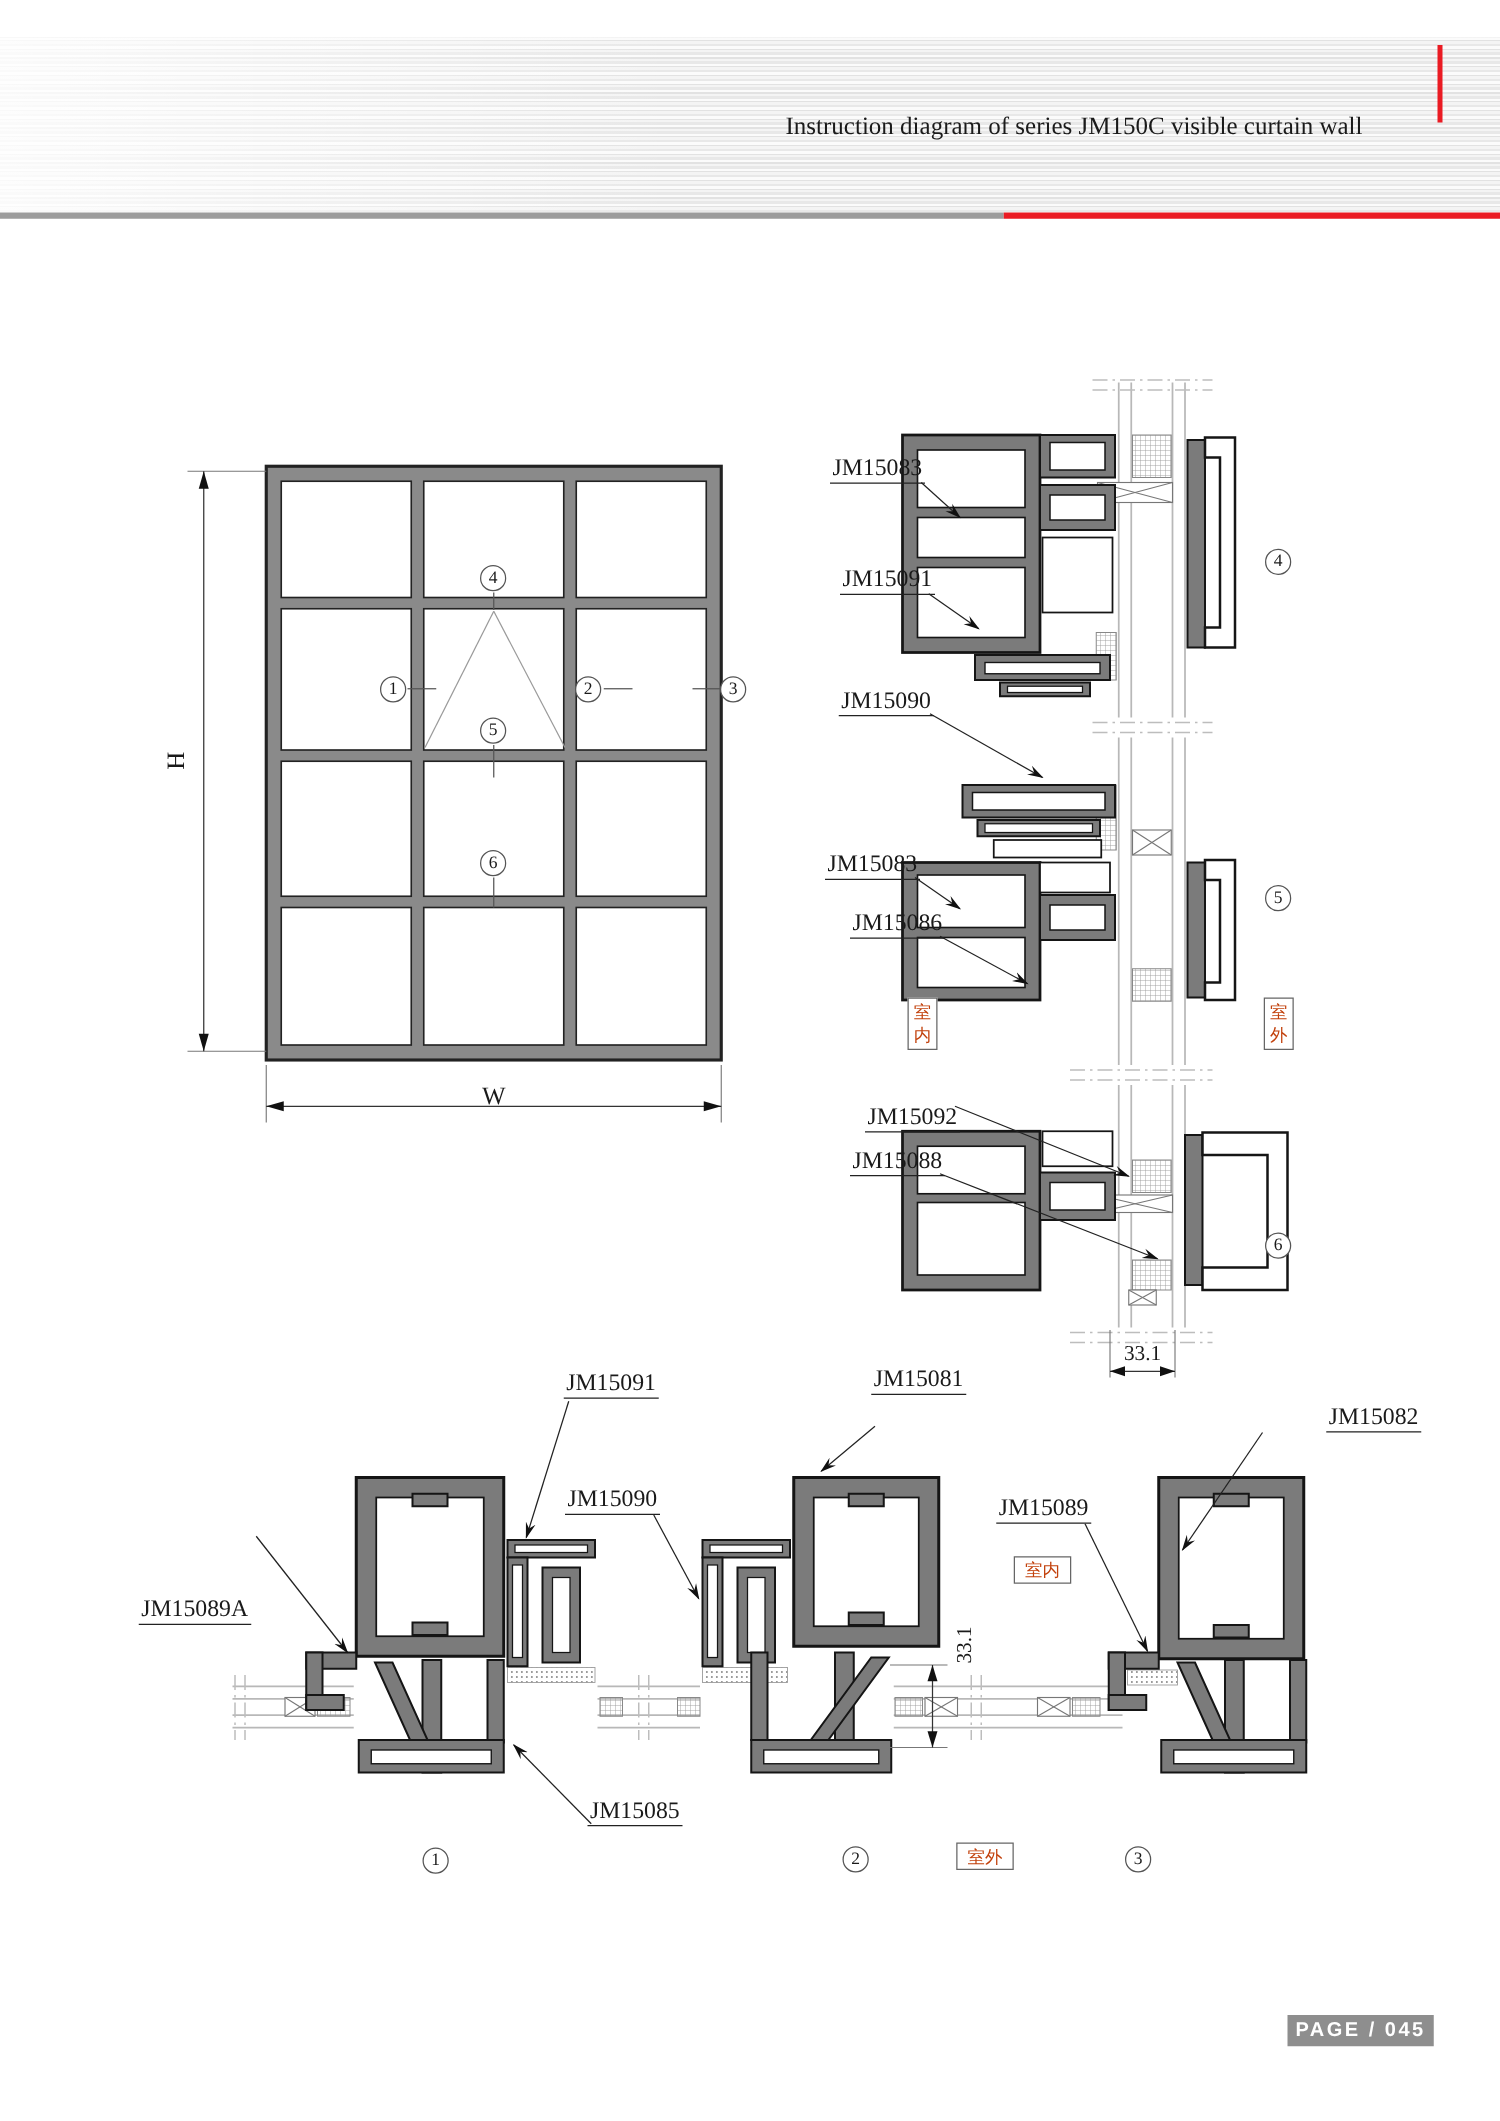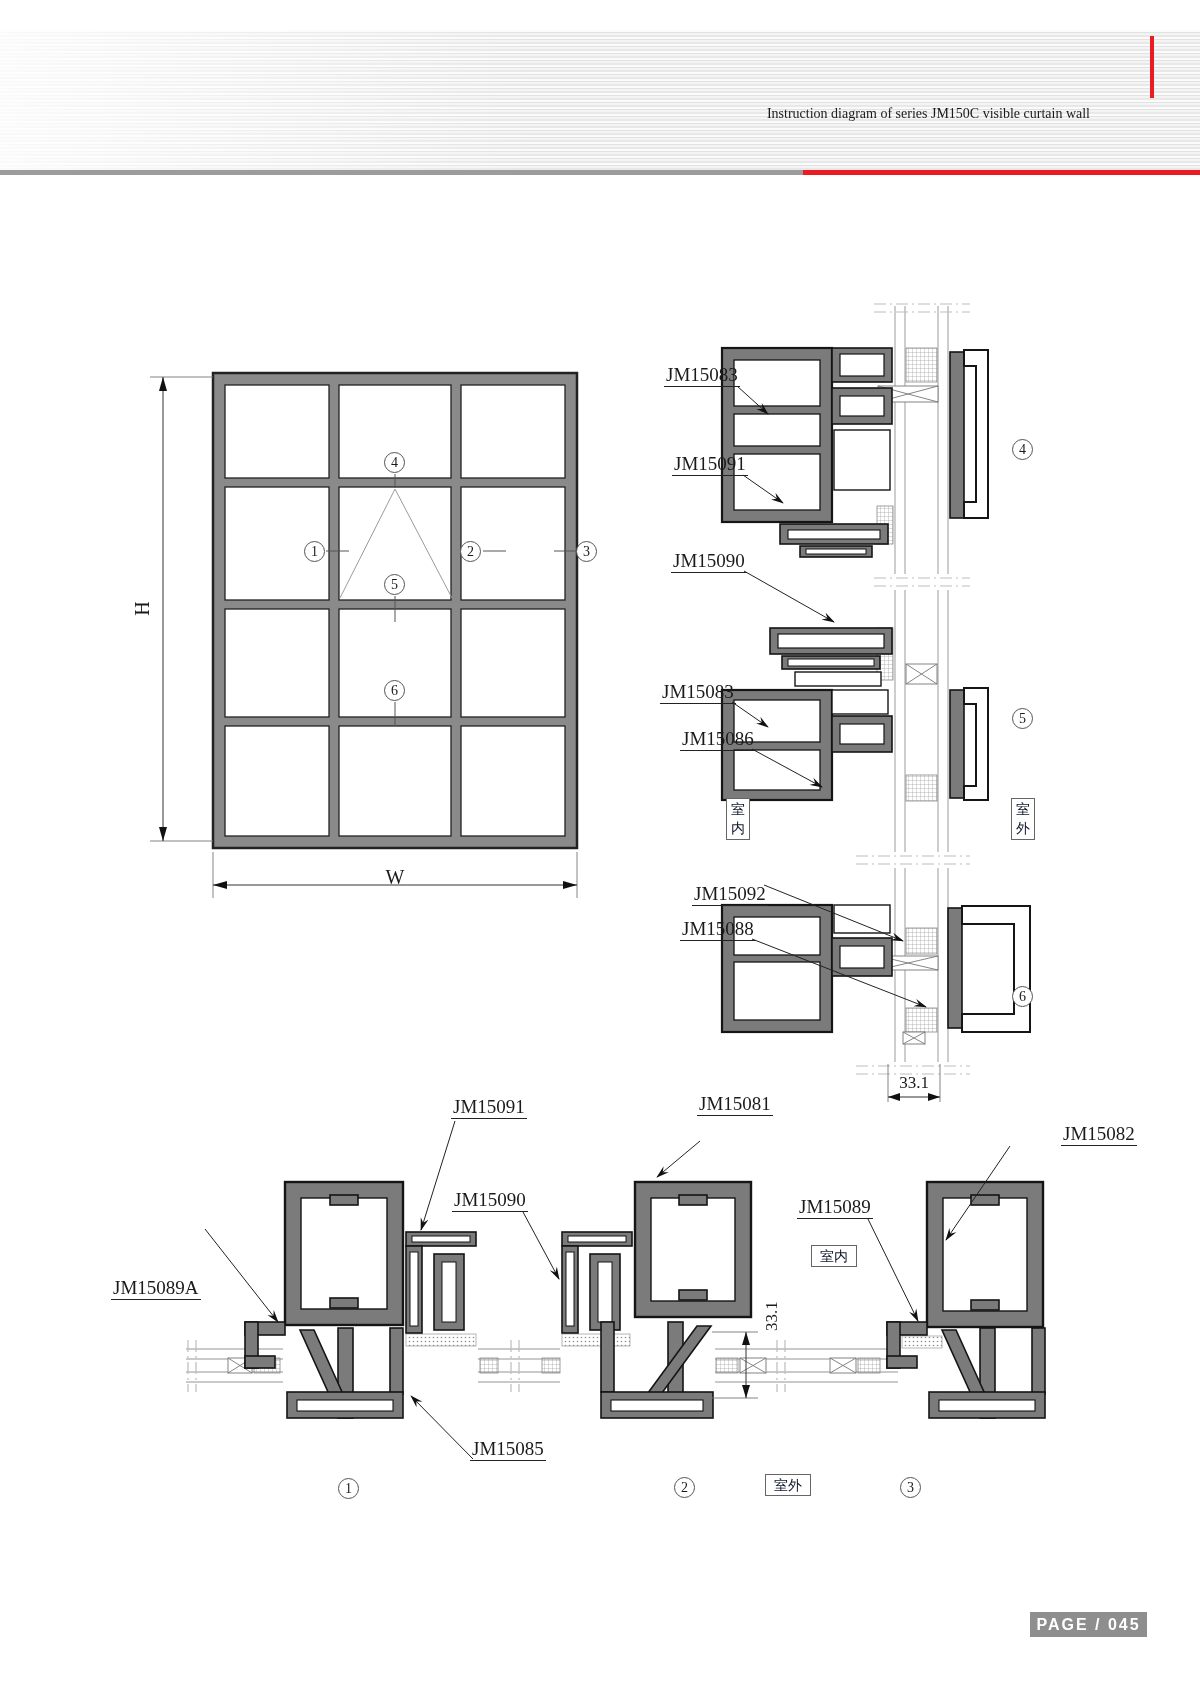--- a/index.html
+++ b/index.html
@@ -5,31 +5,31 @@
   html,body{margin:0;padding:0;background:#fff;}
   .page{position:relative;width:1200px;height:1697px;background:#fff;overflow:hidden;
         font-family:"Liberation Serif","DejaVu Serif",serif;color:#1a1a1a;}
   .stripe-band{position:absolute;left:0;top:30px;width:1200px;height:140px;
         background:
           linear-gradient(90deg, rgba(255,255,255,.8) 0%, rgba(255,255,255,0) 45%),
           repeating-linear-gradient(180deg,#fbfbfb 0 2px,#e2e2e2 2px 3px,#f4f4f4 3px 5px,#e8e8e8 5px 7px);}
   .red-tick{position:absolute;left:1150px;top:36px;width:4px;height:62px;background:#ea1b23;}
   .header-text{position:absolute;right:110px;top:88px;text-align:right;}
   .title{font-size:30px;font-weight:bold;letter-spacing:1px;margin-right:27px;white-space:nowrap;}
-  .subtitle{font-size:14px;margin-top:18px;white-space:nowrap;}
+  .subtitle{font-size:20px;margin-top:2px;white-space:nowrap;}
   .divider{position:absolute;left:0;top:170px;width:1200px;height:5px;font-size:0;}
   .divider .g{display:inline-block;width:803px;height:5px;background:#9c9c9c;vertical-align:top;}
   .divider .r{display:inline-block;width:397px;height:5px;background:#ea1b23;vertical-align:top;}
   svg.canvas{position:absolute;left:0;top:0;}
   .plabel{position:absolute;font-size:19px;line-height:21px;border-bottom:1px solid #222;
           padding:0 2px 1px 2px;white-space:nowrap;background:transparent;}
   .circ{position:absolute;width:21px;height:21px;border:1.3px solid #555;border-radius:50%;
         font-size:14px;line-height:20px;text-align:center;box-sizing:border-box;background:#fff;}
   .roombox{position:absolute;border:1px solid #666;text-align:center;box-sizing:border-box;
-        font-family:"Liberation Sans","DejaVu Sans",sans-serif;color:#0f172a;background:#fff;}
+        font-family:"Liberation Sans","DejaVu Sans",sans-serif;color:#c2410c;background:#fff;}
   .roombox.vert{width:24px;height:42px;font-size:14px;line-height:19px;word-break:break-all;padding-top:1px;}
   .roombox.horz{width:46px;height:22px;font-size:14px;line-height:20px;}
   .dimtxt{position:absolute;font-size:17px;text-align:center;}
   .rot{transform:rotate(-90deg);}
   .dimletter{position:absolute;font-size:20px;text-align:center;}
   .footer-zh{position:absolute;left:183px;top:1589px;font-size:21px;font-weight:bold;letter-spacing:1.5px;
         font-family:"Liberation Sans","DejaVu Sans",sans-serif;white-space:nowrap;}
   .footer-en{position:absolute;left:167px;top:1616px;font-size:20px;white-space:nowrap;}
   .page-badge{position:absolute;left:1030px;top:1612px;width:117px;height:25px;background:#8e8e8e;
         color:#fff;font-family:"Liberation Sans","DejaVu Sans",sans-serif;font-weight:bold;

